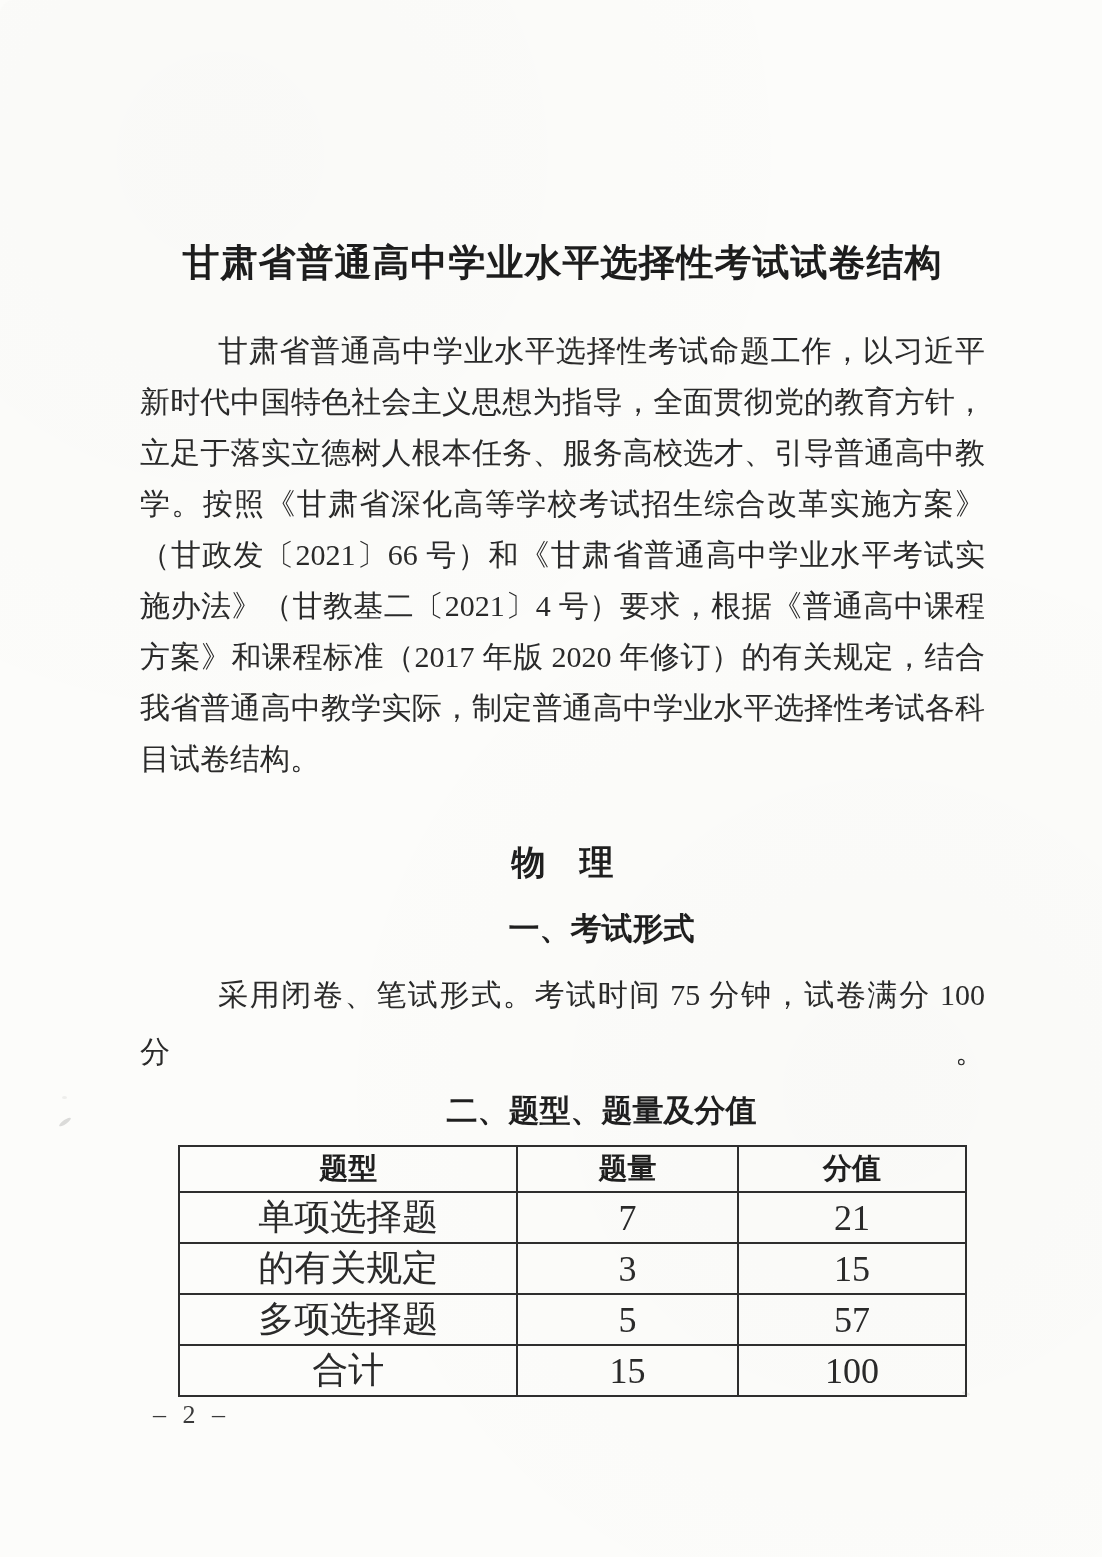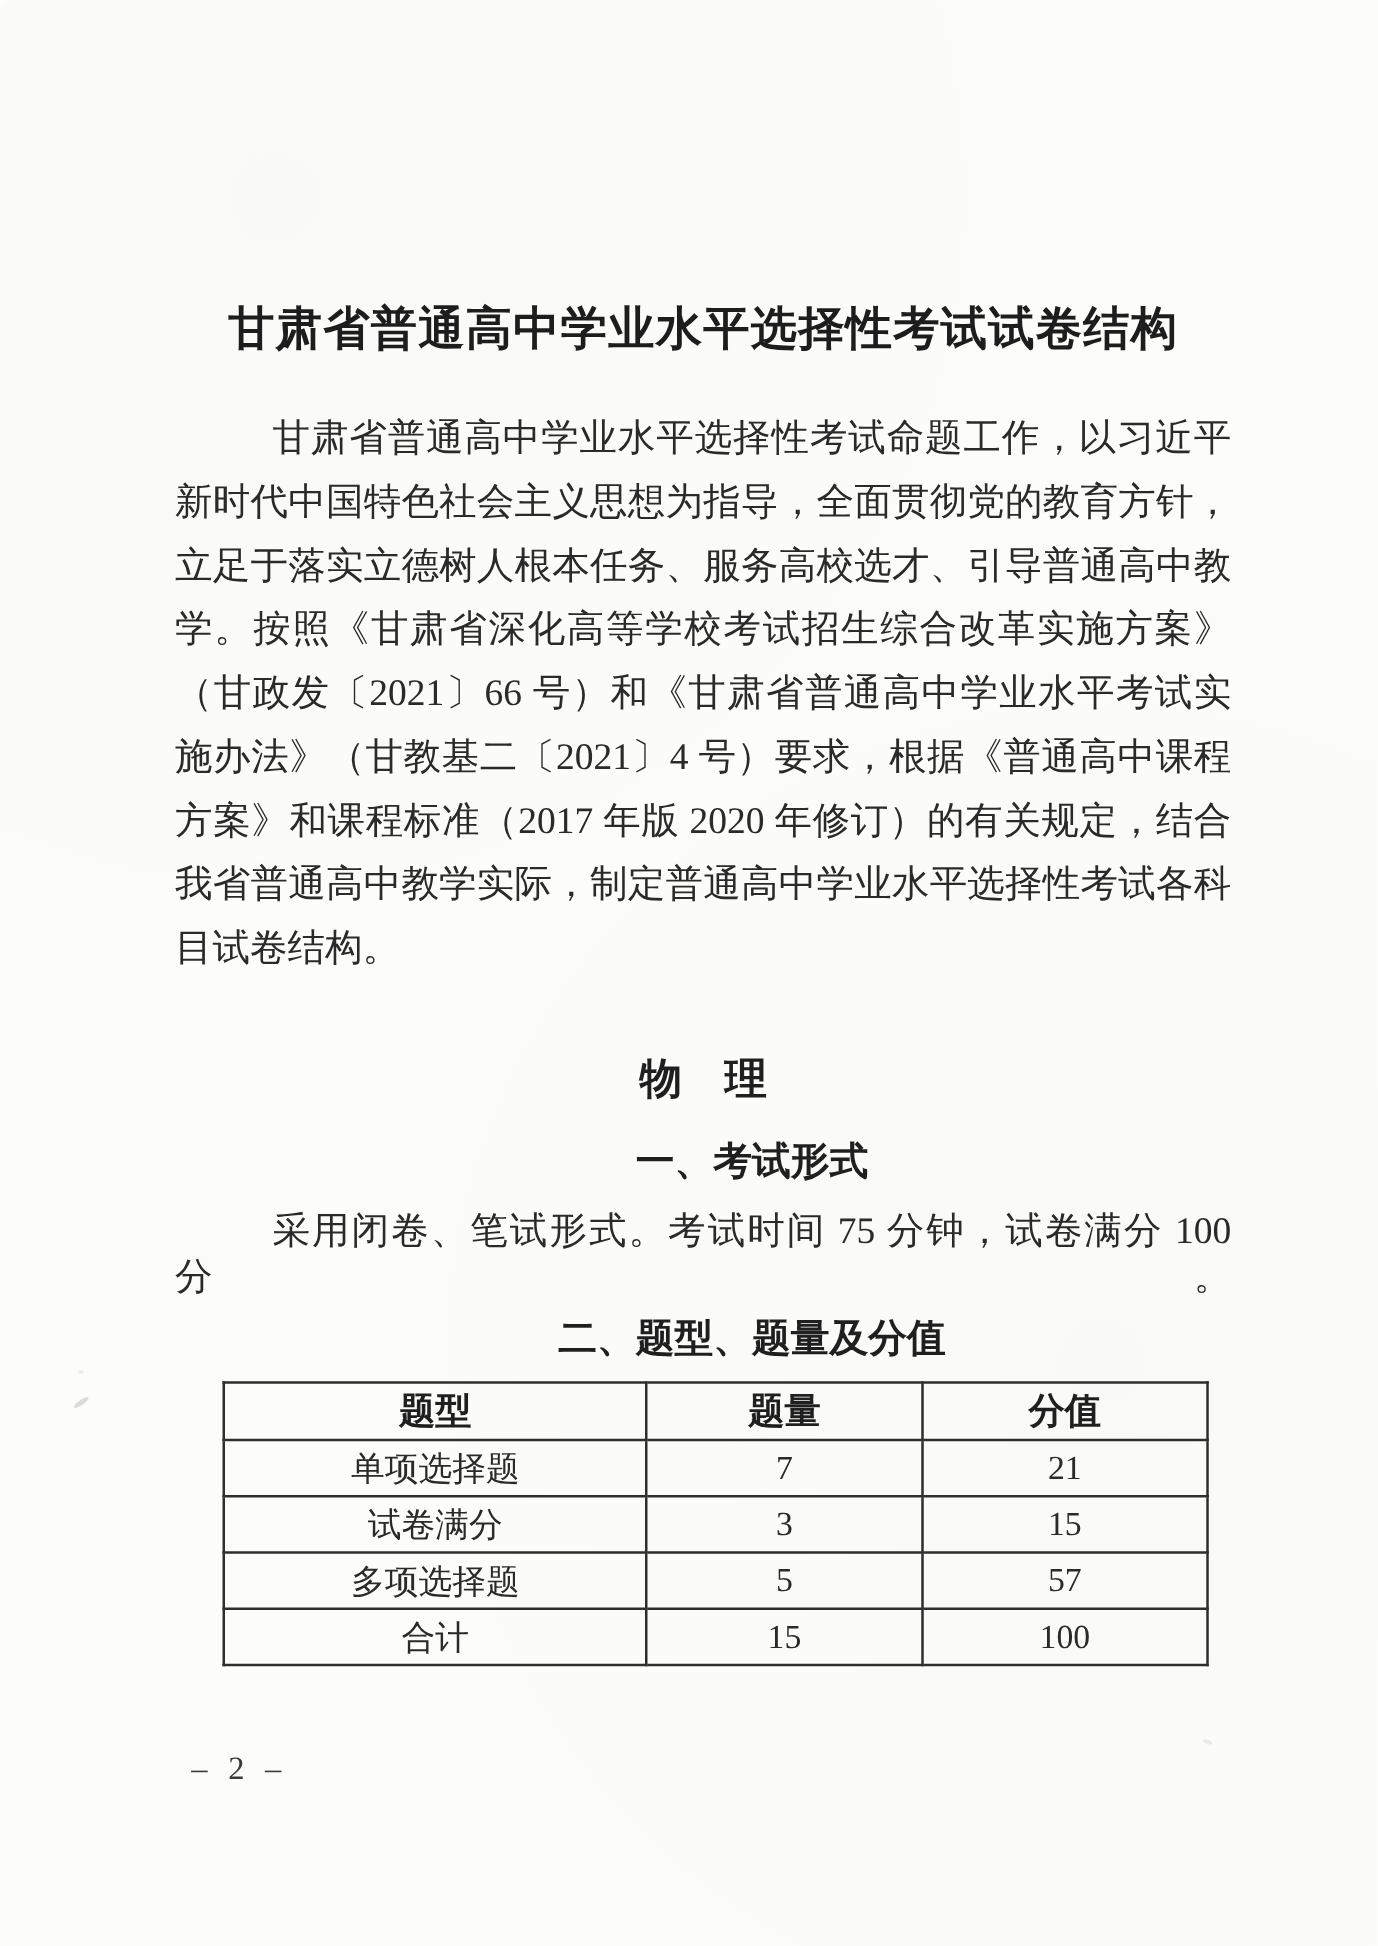--- a/index.html
+++ b/index.html
@@ -68,21 +68,21 @@
     padding-left: 78px;
     font-size: 31px;
     font-weight: bold;
     color: #1f1f1f;
     font-family: "Liberation Sans", "DejaVu Sans", sans-serif;
     text-align: center;
   }
   .sec-text {
     margin: 16px 0 0 0;
     font-size: 30px;
-    line-height: 37px;
+    line-height: 57px;
     text-indent: 78px;
     text-align: justify;
     text-align-last: justify;
     text-justify: inter-ideograph;
     color: #2a2a2a;
   }
   .sec-heading.second {
     margin-top: 10px;
   }
   table.q-table {
@@ -104,21 +104,21 @@
   }
   .q-table th {
     height: 44px;
     font-size: 29px;
     font-weight: bold;
     font-family: "Liberation Sans", "DejaVu Sans", sans-serif;
     color: #1f1f1f;
   }
   .q-table td {
     height: 43px;
-    font-size: 27px;
+    font-size: 36px;
     font-family: "Liberation Serif", "DejaVu Serif", serif;
     color: #2a2a2a;
   }
   .page-number {
     position: absolute;
     left: 153px;
     top: 1400px;
     font-size: 26px;
     letter-spacing: 5px;
     color: #3a3a3a;
@@ -165,21 +165,21 @@
           <th>分值</th>
         </tr>
       </thead>
       <tbody>
         <tr>
           <td>单项选择题</td>
           <td>7</td>
           <td>21</td>
         </tr>
         <tr>
-          <td>试卷满分</td>
+          <td>的有关规定</td>
           <td>3</td>
           <td>15</td>
         </tr>
         <tr>
           <td>多项选择题</td>
           <td>5</td>
           <td>57</td>
         </tr>
         <tr>
           <td>合计</td>

